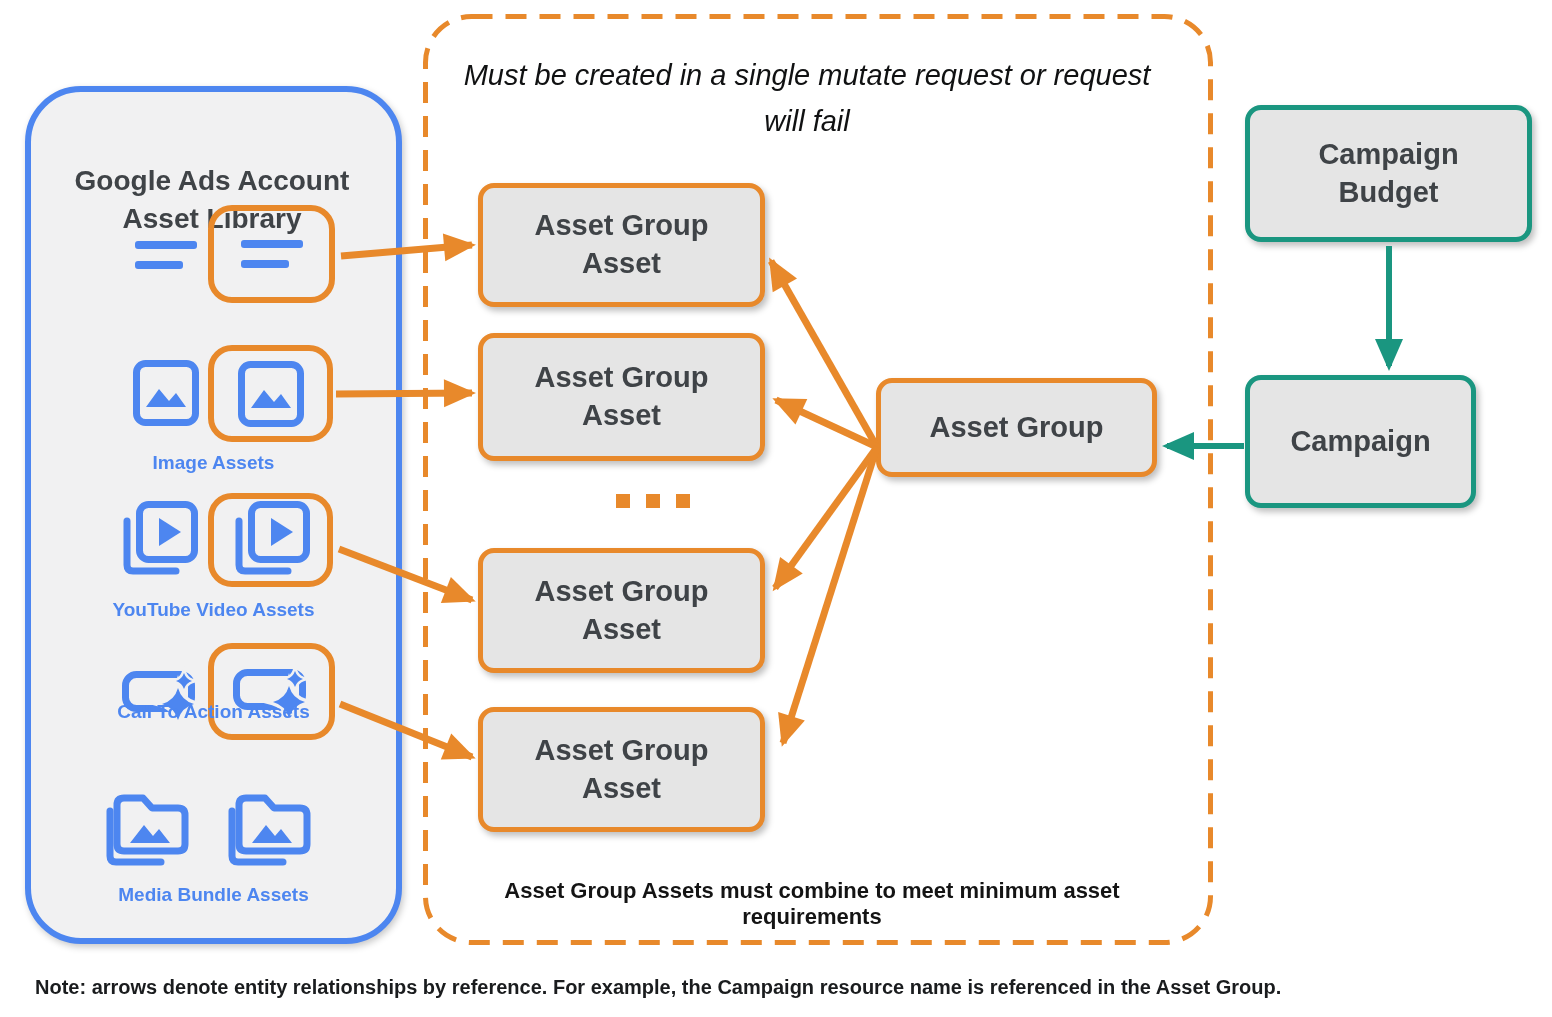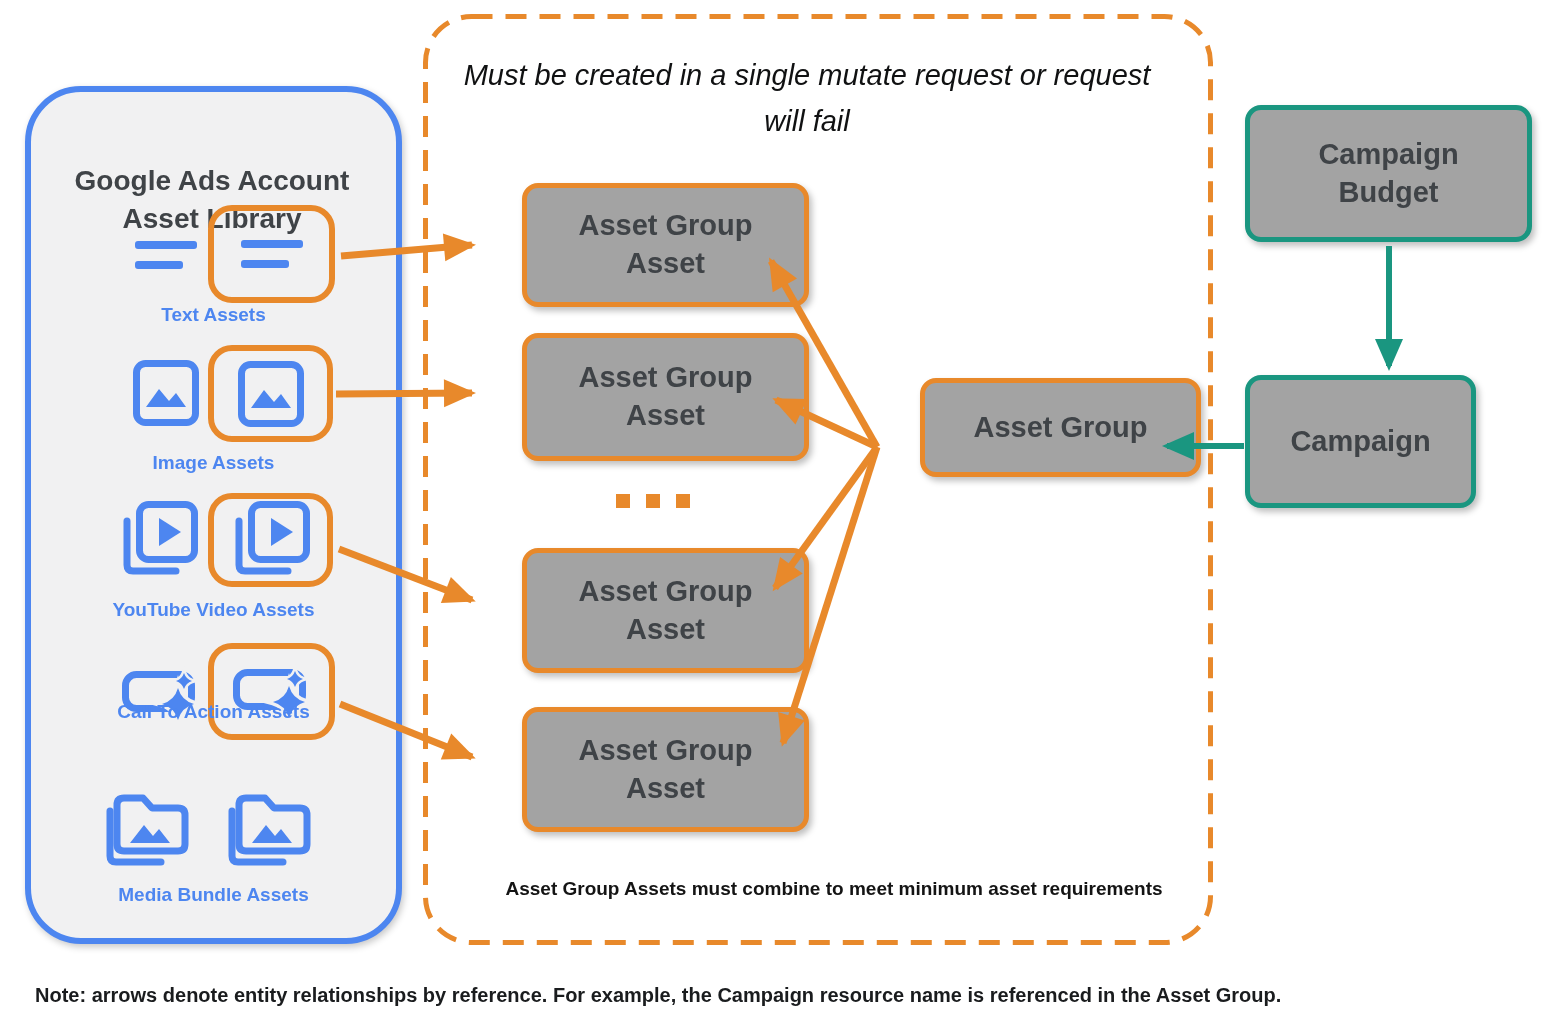--- a/index.html
+++ b/index.html
@@ -22,43 +22,43 @@
     position:absolute;border:6px solid #E8892B;border-radius:24px;
     display:flex;align-items:center;justify-content:center;box-sizing:border-box;
     background:transparent;
   }
   .row-label{
     position:absolute;left:25px;width:377px;text-align:center;
     font-size:19px;font-weight:bold;color:#4D86F0;
   }
   
   .box{
-    position:absolute;background:#a3a3a3;border-radius:16px;box-sizing:border-box;
+    position:absolute;background:#e5e5e5;border-radius:16px;box-sizing:border-box;
     display:flex;align-items:center;justify-content:center;text-align:center;
     font-weight:bold;color:#3F4347;font-size:29px;line-height:1.3;
     box-shadow:3px 4px 6px rgba(0,0,0,0.25);
   }
-  .box.orange{border:5px solid #E8892B;margin-left:44px;}
+  .box.orange{border:5px solid #E8892B;}
   .box.teal{border:5px solid #1A9680;}
   .box .inner{display:block;}
   
   .mutate-title{
     position:absolute;left:462px;top:52px;width:690px;text-align:center;
     font-size:29px;font-weight:normal;font-style:italic;color:#101112;line-height:1.6;
   }
   .mutate-footnote{
-    position:absolute;left:459px;top:878px;width:750px;text-align:center;
-    font-size:19px;font-weight:bold;color:#141414;
+    position:absolute;left:437px;top:878px;width:750px;text-align:center;
+    font-size:22px;font-weight:bold;color:#141414;
   }
   .ellipsis-dots{position:absolute;left:616px;top:494px;display:flex;gap:16px;}
   .ellipsis-dots .dot{width:14px;height:14px;background:#E8892B;}
   
   .note{
     position:absolute;left:35px;top:976px;width:1480px;
-    font-size:20px;font-weight:bold;color:#1A1C1E;margin-top:8px;
+    font-size:20px;font-weight:bold;color:#1A1C1E;
   }
   
   .overlay{position:absolute;left:0;top:0;pointer-events:none;}
 </style>
 </head>
 <body>
 
 <div class="canvas">
 
   <div class="library-panel"></div>
@@ -67,21 +67,20 @@
   <svg class="lib-icon" style="left:135px;top:241px" width="62" height="28" viewBox="0 0 62 28">
     <rect x="0" y="0" width="62" height="8" rx="3" fill="#4D86F0"></rect>
     <rect x="0" y="20" width="48" height="8" rx="3" fill="#4D86F0"></rect>
   </svg>
   <div class="wrap" style="left:208px;top:205px;width:127px;height:98px">
     <svg width="62" height="28" viewBox="0 0 62 28">
       <rect x="0" y="0" width="62" height="8" rx="3" fill="#4D86F0"></rect>
       <rect x="0" y="20" width="48" height="8" rx="3" fill="#4D86F0"></rect>
     </svg>
   </div>
-  <div class="row-label" style="top:304px">Text Assets</div>
 
   <svg class="lib-icon" style="left:133px;top:360px" width="66" height="66" viewBox="0 0 66 66">
     <rect x="3.5" y="3.5" width="59" height="59" rx="9" fill="none" stroke="#4D86F0" stroke-width="7"></rect>
     <path d="M13 47 L26 29 L36 41 L43 33 L53 47 Z" fill="#4D86F0"></path>
   </svg>
   <div class="wrap" style="left:208px;top:345px;width:125px;height:97px">
     <svg width="66" height="66" viewBox="0 0 66 66">
       <rect x="3.5" y="3.5" width="59" height="59" rx="9" fill="none" stroke="#4D86F0" stroke-width="7"></rect>
       <path d="M13 47 L26 29 L36 41 L43 33 L53 47 Z" fill="#4D86F0"></path>
     </svg>

